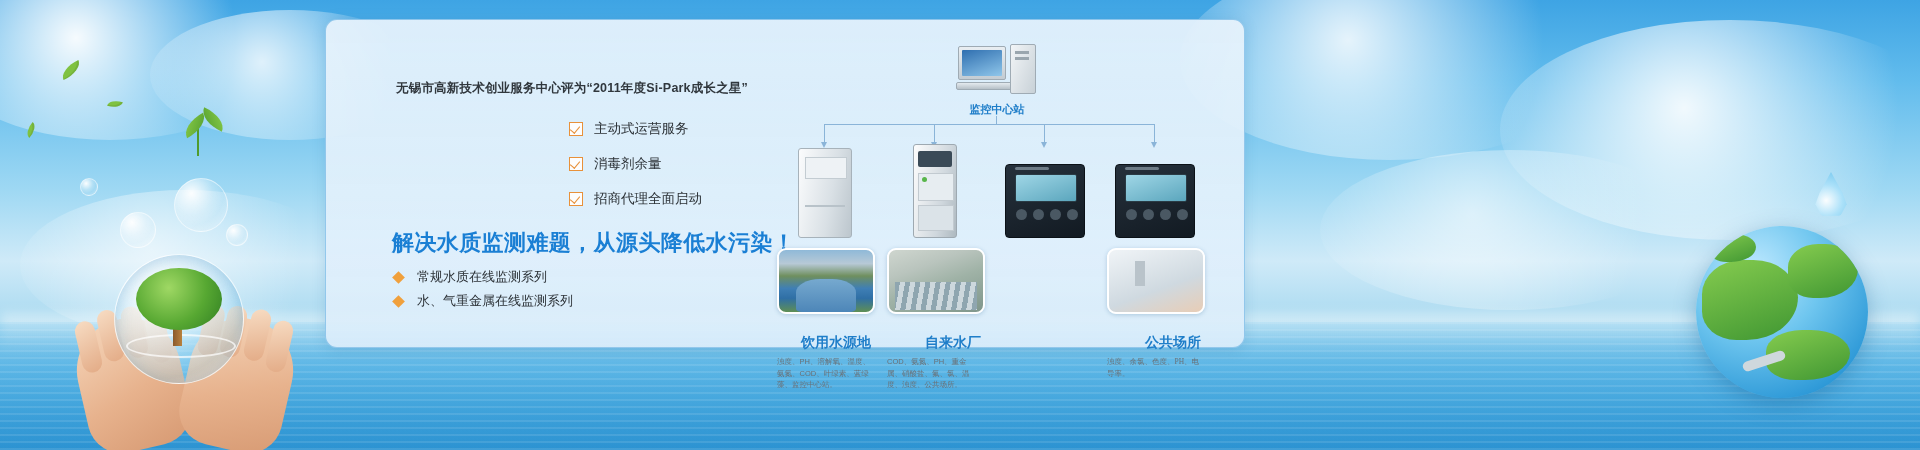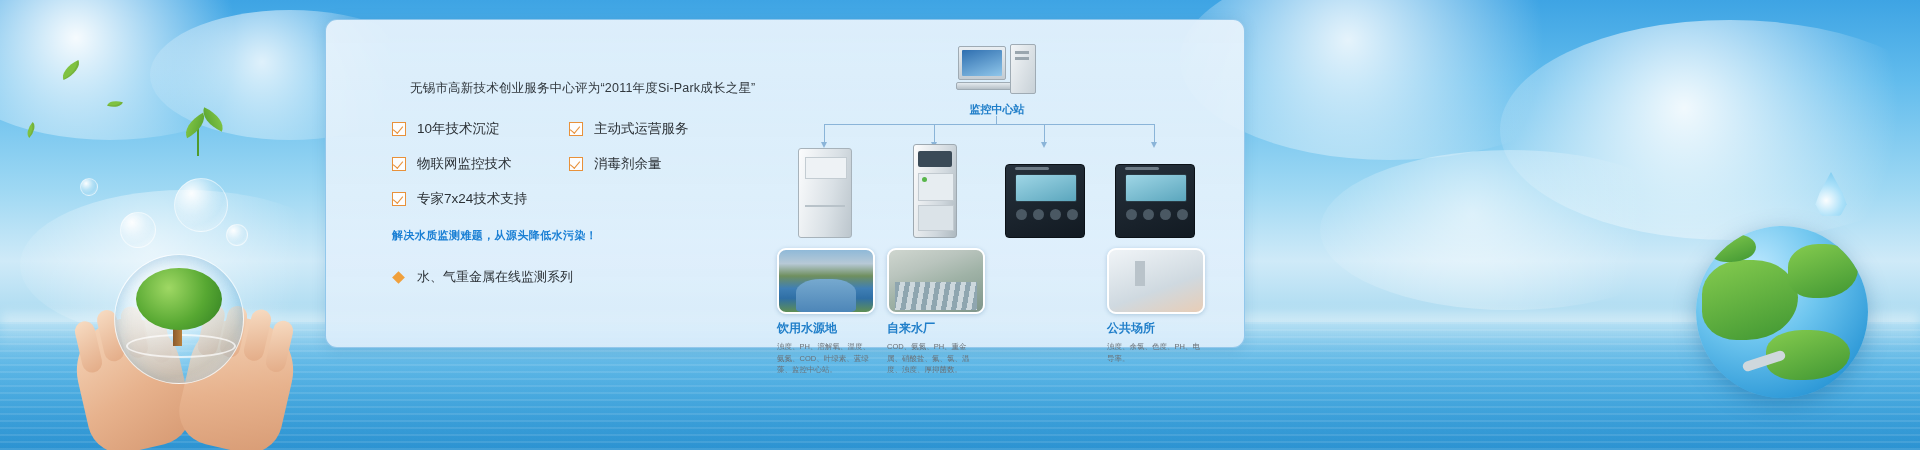--- a/index.html
+++ b/index.html
@@ -70,30 +70,30 @@
   
   .panel{
     position:absolute;left:325px;top:19px;width:918px;height:327px;
     border-radius:12px;
     background:linear-gradient(180deg,rgba(232,243,252,.93),rgba(221,238,251,.90));
     border:1px solid rgba(120,185,230,.75);
     box-shadow:0 2px 14px rgba(40,110,165,.18);
   }
 
   .headline{position:absolute;left:66px;top:29px;font-size:20px;font-weight:bold;color:#1a7fd4;letter-spacing:.5px;}
-  .subhead{position:absolute;left:84px;top:60px;font-size:12.5px;font-weight:normal;color:#30373d;letter-spacing:.2px;}
+  .subhead{position:absolute;left:70px;top:60px;font-size:12.5px;font-weight:bold;color:#30373d;letter-spacing:.2px;}
 
   .checks{position:absolute;left:66px;top:96px;width:310px;}
   .checkcol{position:absolute;left:243px;top:96px;width:260px;}
   .citem{display:flex;align-items:center;height:26px;margin-bottom:9px;}
   .cbox{width:12px;height:12px;border:1.4px solid #e8913a;margin-right:11px;position:relative;flex:0 0 auto;background:#fdfdfd;}
   .cbox:after{content:"";position:absolute;left:2px;top:1px;width:5px;height:8px;border-right:1.6px solid #e8913a;border-bottom:1.6px solid #e8913a;transform:rotate(40deg);}
   .citem span{font-size:13.5px;color:#2b3136;}
 
-  .headline2{position:absolute;left:66px;top:208px;font-size:11px;font-weight:bold;color:#1a7fd4;letter-spacing:.4px;}
+  .headline2{position:absolute;left:66px;top:208px;font-size:22px;font-weight:bold;color:#1a7fd4;letter-spacing:.4px;}
 
   .bullets{position:absolute;left:68px;top:245px;}
   .bitem{display:flex;align-items:center;height:24px;}
   .dia{width:9px;height:9px;background:#f0a03c;transform:rotate(45deg);margin-right:14px;flex:0 0 auto;}
   .bitem span{font-size:13px;color:#2b3136;}
 
   
   .diagram{position:absolute;left:440px;top:12px;width:470px;height:312px;}
 
   .pc{position:absolute;left:192px;top:12px;width:78px;height:48px;}
@@ -141,21 +141,21 @@
   .ph3{background:linear-gradient(180deg,#eef5fb,#dbe9f5);}
   .ph3:after{content:"";position:absolute;left:12%;top:16%;width:76%;height:66%;
     background:
       linear-gradient(#8fb6d8,#8fb6d8) 0 0/100% 2px no-repeat,
       linear-gradient(#8fb6d8,#8fb6d8) 0 100%/100% 2px no-repeat,
       linear-gradient(#8fb6d8,#8fb6d8) 0 0/2px 100% no-repeat,
       linear-gradient(#8fb6d8,#8fb6d8) 100% 0/2px 100% no-repeat;}
   .ph4{background:linear-gradient(160deg,#f0f4f7,#cfd9e0 60%,#e8cdb6 100%);}
   .ph4:after{content:"";position:absolute;left:28%;top:18%;width:10%;height:40%;background:#b9c3ca;}
 
-  .capname{margin-top:6px;text-align:left;font-size:12px;color:#1f7ec9;font-weight:bold;}
+  .capname{margin-top:20px;text-align:right;font-size:14px;color:#1f7ec9;font-weight:bold;}
   .capdesc{margin-top:4px;font-size:7.5px;line-height:1.55;color:#6a7076;text-align:left;}
 </style>
 </head>
 <body>
 
 <div class="sky">
   <div class="cloud" style="left:-60px;top:-30px;width:340px;height:170px;"></div>
   <div class="cloud" style="left:150px;top:10px;width:280px;height:130px;opacity:.85;"></div>
   <div class="cloud" style="left:1180px;top:-40px;width:420px;height:200px;opacity:.9;"></div>
   <div class="cloud" style="left:1500px;top:20px;width:460px;height:220px;opacity:.95;"></div>
@@ -205,49 +205,43 @@
   <div class="continent" style="left:92px;top:18px;width:70px;height:54px;"></div>
   <div class="continent" style="left:70px;top:104px;width:84px;height:50px;"></div>
   <div class="continent" style="left:14px;top:8px;width:46px;height:28px;"></div>
 </div>
 <div class="faucet"></div>
 
 <div class="panel">
 
   <div class="subhead">无锡市高新技术创业服务中心评为“2011年度Si-Park成长之星”</div>
 
-  <div class="checks">
-    <div class="citem">
-      <span class="cbox"></span>
-      <span>10年技术沉淀</span>
-    </div>
-    <div class="citem">
-      <span class="cbox"></span>
-      <span>物联网监控技术</span>
-    </div>
-    <div class="citem">
-      <span class="cbox"></span>
-      <span>专家7x24技术支持</span>
-    </div>
-  </div>
 
   <div class="checkcol">
     <div class="citem">
       <span class="cbox"></span>
       <span>主动式运营服务</span>
     </div>
     <div class="citem">
       <span class="cbox"></span>
       <span>消毒剂余量</span>
     </div>
+    <div class="citem">
+      <span class="cbox"></span>
+      <span>招商代理全面启动</span>
+    </div>
   </div>
 
   <div class="headline2">解决水质监测难题，从源头降低水污染！</div>
 
   <div class="bullets">
+    <div class="bitem">
+      <span class="dia"></span>
+      <span>常规水质在线监测系列</span>
+    </div>
     <div class="bitem">
       <span class="dia"></span>
       <span>水、气重金属在线监测系列</span>
     </div>
   </div>
 
   <div class="diagram">
 
     <div class="pc">
       <div class="monitor">
@@ -297,22 +291,22 @@
     </div>
 
     <div class="cap" style="left:11px;">
       <div class="photo ph1"></div>
       <div class="capname">饮用水源地</div>
       <div class="capdesc">浊度、PH、溶解氧、温度、氨氮、COD、叶绿素、蓝绿藻、监控中心站。</div>
     </div>
     <div class="cap" style="left:121px;">
       <div class="photo ph2"></div>
       <div class="capname">自来水厂</div>
-      <div class="capdesc">COD、氨氮、PH、重金属、硝酸盐、氟、氯、温度、浊度、厚抑菌数。</div>
-    </div>
-    <div class="cap" style="left:341px;">
+      <div class="capdesc">COD、氨氮、PH、重金属、硝酸盐、氟、氯、温度、浊度、公共场所。</div>
+    </div>
+    <div class="cap" style="left:341px;font-family:Liberation Serif, serif;">
       <div class="photo ph4"></div>
       <div class="capname">公共场所</div>
       <div class="capdesc">浊度、余氯、色度、PH、电导率。</div>
     </div>
 
   </div>
 </div>
 
 </body></html>

